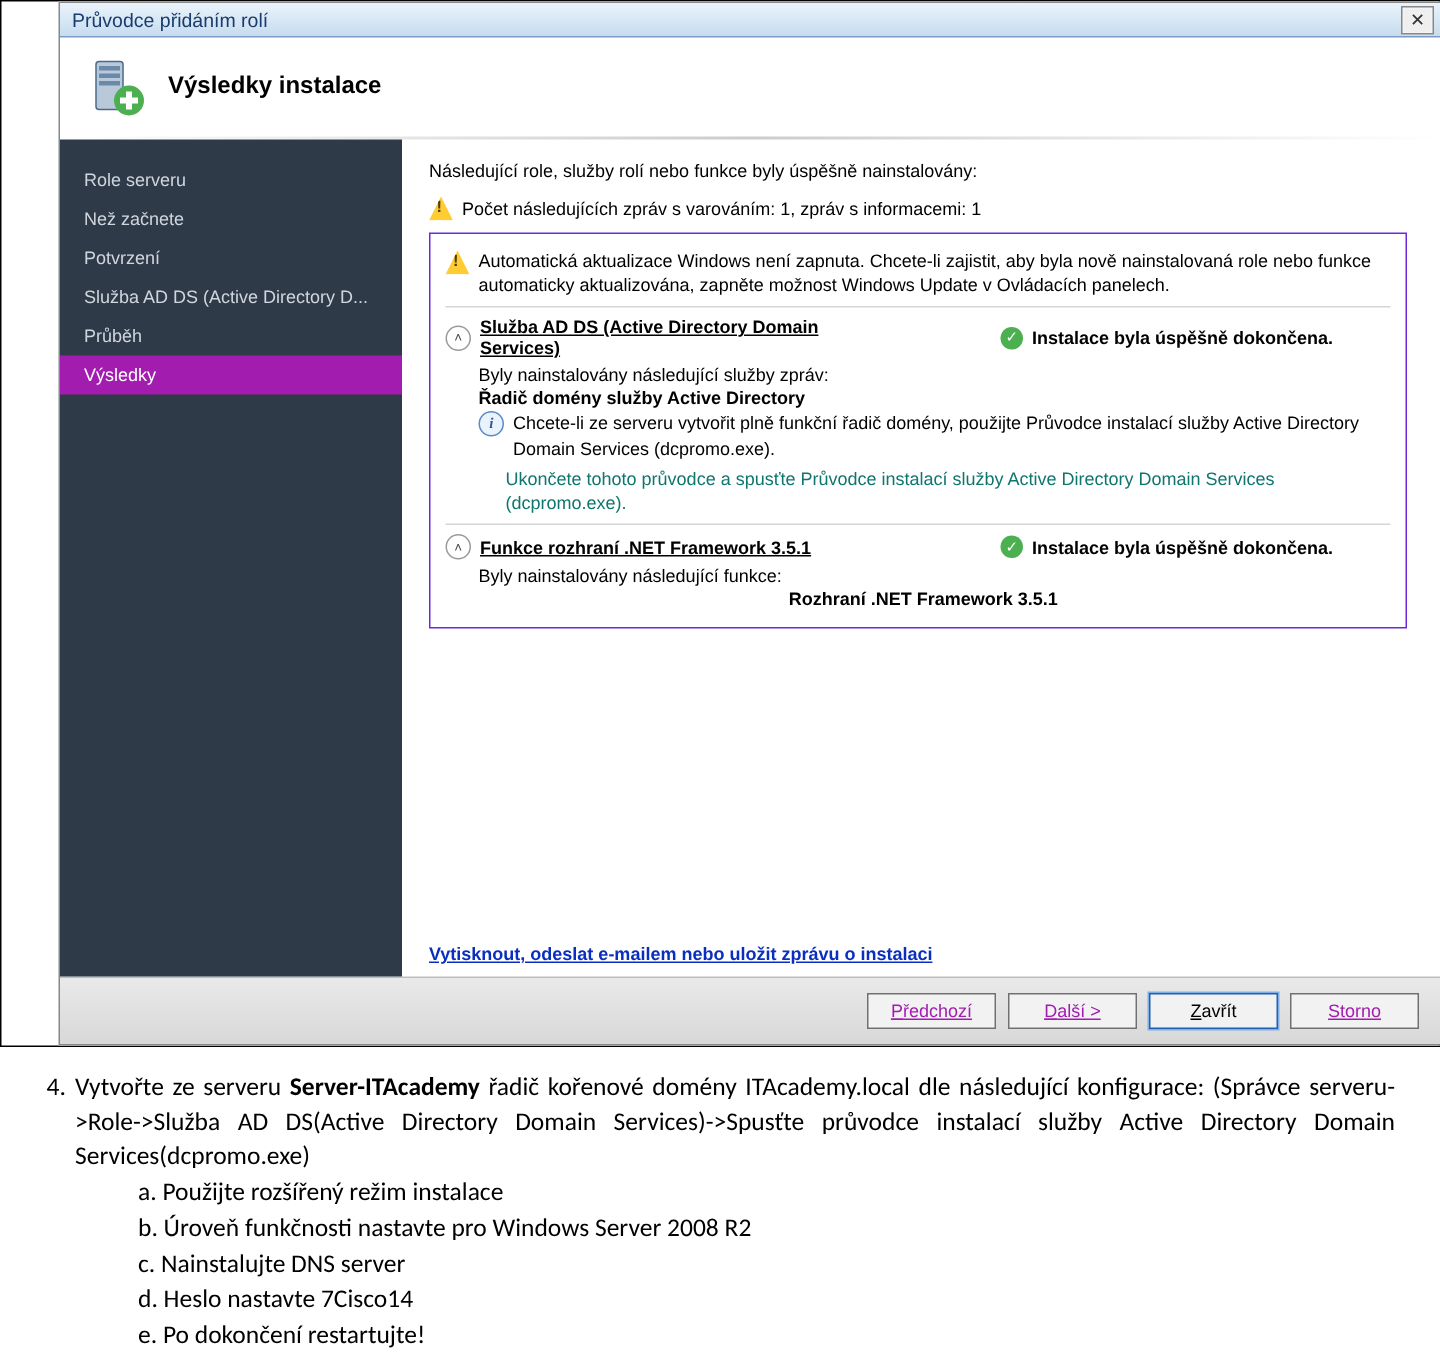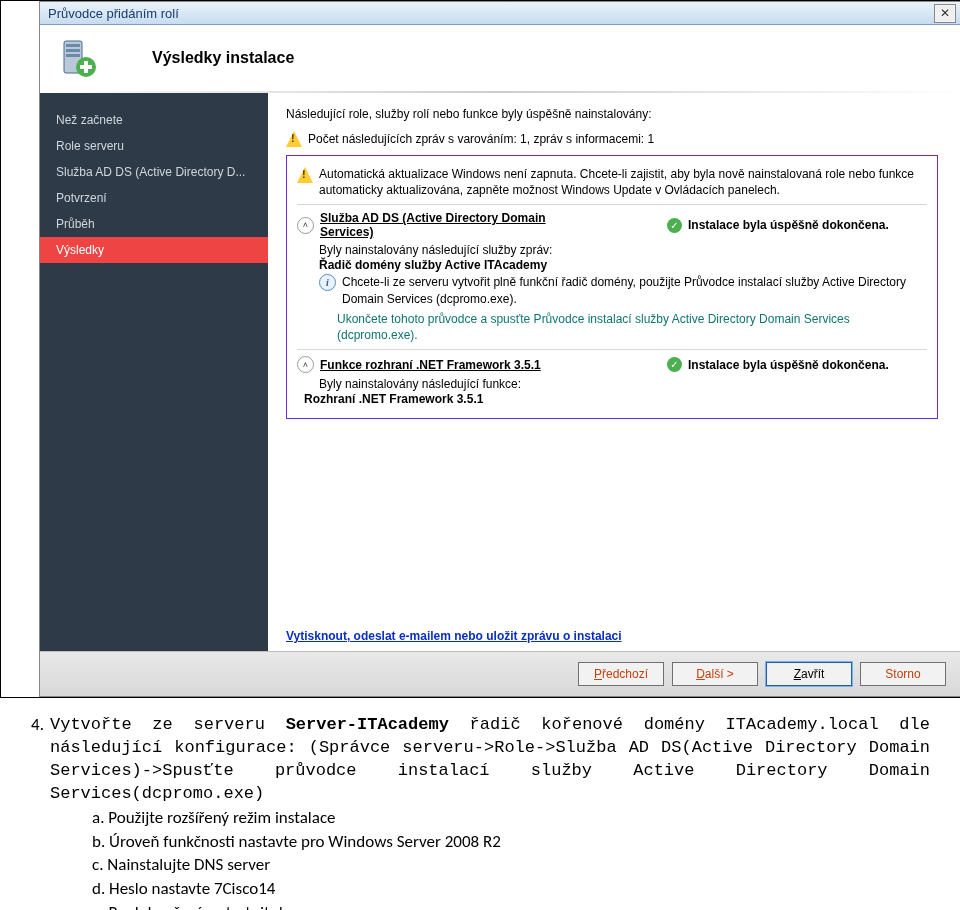--- a/index.html
+++ b/index.html
@@ -1,28 +1,28 @@
 <!DOCTYPE html>
 <html><head>
 <meta charset="utf-8">
 <style>
   body { margin:0; font-family:"Segoe UI",Tahoma,Arial,sans-serif; font-size:12px; background:#fff; color:#000; }
   .outer { border:1px solid #000; }
   .window { width:920px; margin:0 0 0 38px; background:#fff; border:1px solid #888; }
   .titlebar { height:22px; background:linear-gradient(to bottom,#eaf3fb,#c7dcef); display:flex; align-items:center; padding:0 4px; border-bottom:1px solid #7a9cc6; }
   .titlebar .title { color:#1a3b6e; font-weight:normal; flex:1; padding-left:4px; font-size:13px; }
   .closebox { width:20px; height:17px; background:#efefef; border:1px solid #888; display:flex; align-items:center; justify-content:center; font-family:Arial; font-size:12px; color:#333; box-shadow:inset 0 0 2px #fff; }
-  .header-area { display:flex; align-items:center; padding:12px 18px 6px;gap:40px; }
+  .header-area { display:flex; align-items:center; padding:12px 18px 6px; }
   .header-icon { width:42px; height:42px; margin-right:12px; position:relative; }
   .header-title { font-weight:bold; font-size:16px; }
   .separator { height:2px; background:linear-gradient(to right,#fff,#ccc,#fff); margin:6px 0 0; }
   .body-area { display:flex; }
   .sidebar { width:228px; background:#2f3a48; padding:14px 0 0; min-height:540px; }
   .side-item { color:#cfd6de; font-size:12px; padding:6px 16px; cursor:default; }
-  .side-item.active { background:#ef4444; color:#fff; }
+  .side-item.active { background:#a21caf; color:#fff; }
   .main { flex:1; padding:14px 22px 8px 18px; position:relative; }
   .intro { margin-bottom:10px; }
   .warn-row { display:flex; align-items:center; margin:4px 0 8px; }
   .icon-warn { width:16px; height:16px; margin-right:6px; background:#ffcc33; clip-path:polygon(50% 0,100% 100%,0 100%); position:relative; }
   .icon-warn::after { content:"!"; position:absolute; left:5px; top:1px; font-weight:bold; font-size:11px; color:#4a3b00; }
   .panel { border:1px solid #6d28d9; padding:8px 10px 10px; max-height:320px; overflow:auto; }
   .panel-row { display:flex; align-items:flex-start; margin:2px 0 4px; }
   .panel-row .txt { flex:1; line-height:1.35; }
   .icon-chev { width:15px; height:15px; border:1px solid #9a9a9a; border-radius:50%; background:#fff; margin-right:6px; display:flex; align-items:center; justify-content:center; font-size:9px; color:#444; flex-shrink:0; }
   .icon-ok { width:15px; height:15px; border-radius:50%; background:#4caf50; margin-right:6px; display:flex; align-items:center; justify-content:center; color:#fff; font-size:10px; flex-shrink:0; }
@@ -31,26 +31,26 @@
   .u { text-decoration:underline; }
   .bluelink { color:#0f766e; }
   .status-cell { width:260px; display:flex; align-items:center; }
   .row-split { display:flex; align-items:center; margin:4px 0; }
   .row-split .left { flex:1; display:flex; align-items:center; }
   .hr-thin { border:none; border-top:1px solid #d6d6d6; margin:6px 0; }
   .foot-link { margin-top:210px;font-weight:bold; }
   .foot-link span { color:#0a2fbf; text-decoration:underline; cursor:pointer; }
   .button-row { background:linear-gradient(to bottom,#e9e9e9,#d8d8d8); padding:10px 14px; display:flex; justify-content:flex-end; gap:8px; border-top:1px solid #bdbdbd; }
   .btn { min-width:86px; height:24px; padding:0 10px; font-size:12px; border:1px solid #707070; background:#f2f2f2; box-shadow:inset 0 0 1px #fff; cursor:default; }
-  .btn.disabled { color:#c2410c; }
+  .btn.disabled { color:#a21caf;text-decoration:underline; }
   .btn.def { border:1px solid #2a5ea8; box-shadow:0 0 0 1px #7bb1e8, inset 0 0 0 1px #e8f2fb; }
   .doc { width:920px; margin:16px 0 0 10px; font-family:Calibri,Arial,sans-serif; font-size:17px; color:#000; }
   .doc .row4 { display:flex; }
   .doc .num { width:34px; text-align:right; margin-right:6px; }
-  .doc .main-txt { flex:1; text-align:justify; line-height:1.35;font-family:Liberation Mono, monospace; }
+  .doc .main-txt { flex:1; text-align:justify; line-height:1.35; }
   .doc .bold { font-weight:bold; }
   .doc .sub { margin-left:82px; font-size:17px; line-height:1.4; text-align:left; }
   .srv-icon svg { width:42px; height:42px; }
 </style>
 </head>
 <body>
 
 <div class="outer">
 <div class="window">
   <div class="titlebar">
@@ -69,24 +69,24 @@
         <rect x="26" y="24" width="4" height="12" fill="#fff"></rect>
         <rect x="22" y="28" width="12" height="4" fill="#fff"></rect>
       </svg>
     </div>
     <div class="header-title">Výsledky instalace</div>
   </div>
   <div class="separator"></div>
 
   <div class="body-area">
     <div class="sidebar">
+      <div class="side-item">Role serveru</div>
       <div class="side-item">Než začnete</div>
-      <div class="side-item">Role serveru</div>
+      <div class="side-item">Potvrzení</div>
       <div class="side-item">Služba AD DS (Active Directory D...</div>
-      <div class="side-item">Potvrzení</div>
       <div class="side-item">Průběh</div>
       <div class="side-item active">Výsledky</div>
     </div>
 
     <div class="main">
       <div class="intro">Následující role, služby rolí nebo funkce byly úspěšně nainstalovány:</div>
       <div class="warn-row">
         <div class="icon-warn"></div>
         <div>Počet následujících zpráv s varováním: 1, zpráv s informacemi: 1</div>
       </div>
@@ -103,41 +103,41 @@
             <div class="icon-chev">˄</div>
             <div class="bold u" style="max-width:280px;">Služba AD DS (Active Directory Domain Services)</div>
           </div>
           <div class="status-cell">
             <div class="icon-ok">✓</div>
             <div class="bold">Instalace byla úspěšně dokončena.</div>
           </div>
         </div>
 
         <div style="margin:4px 0 0 22px;">Byly nainstalovány následující služby zpráv:</div>
-        <div class="bold" style="margin:1px 0 2px 22px;">Řadič domény služby Active ITAcademy</div>
+        <div class="bold" style="margin:1px 0 2px 22px;">Řadič domény služby Active Directory</div>
 
         <div class="panel-row" style="margin-left:22px;">
           <div class="icon-info">i</div>
           <div class="txt">Chcete-li ze serveru vytvořit plně funkční řadič domény, použijte Průvodce instalací služby Active Directory Domain Services (dcpromo.exe).</div>
         </div>
         <div class="bluelink" style="margin:2px 0 4px 40px; line-height:1.35;">Ukončete tohoto průvodce a spusťte Průvodce instalací služby Active Directory Domain Services (dcpromo.exe).</div>
         <hr class="hr-thin">
 
         <div class="row-split">
           <div class="left">
             <div class="icon-chev">˄</div>
             <div class="bold u">Funkce rozhraní .NET Framework 3.5.1</div>
           </div>
           <div class="status-cell">
             <div class="icon-ok">✓</div>
             <div class="bold">Instalace byla úspěšně dokončena.</div>
           </div>
         </div>
         <div style="margin:4px 0 0 22px;">Byly nainstalovány následující funkce:</div>
-        <div class="bold" style="margin:1px 0 2px 7px;">Rozhraní .NET Framework 3.5.1</div>
+        <div class="bold" style="margin:1px 0 2px 7px;text-align:center;">Rozhraní .NET Framework 3.5.1</div>
       </div>
 
       <div class="foot-link">
         <span>Vytisknout, odeslat e-mailem nebo uložit zprávu o instalaci</span>
       </div>
     </div>
   </div>
 
   <div class="button-row">
     <button class="btn disabled"><span style="text-decoration:underline">P</span><span>ředchozí</span></button>

